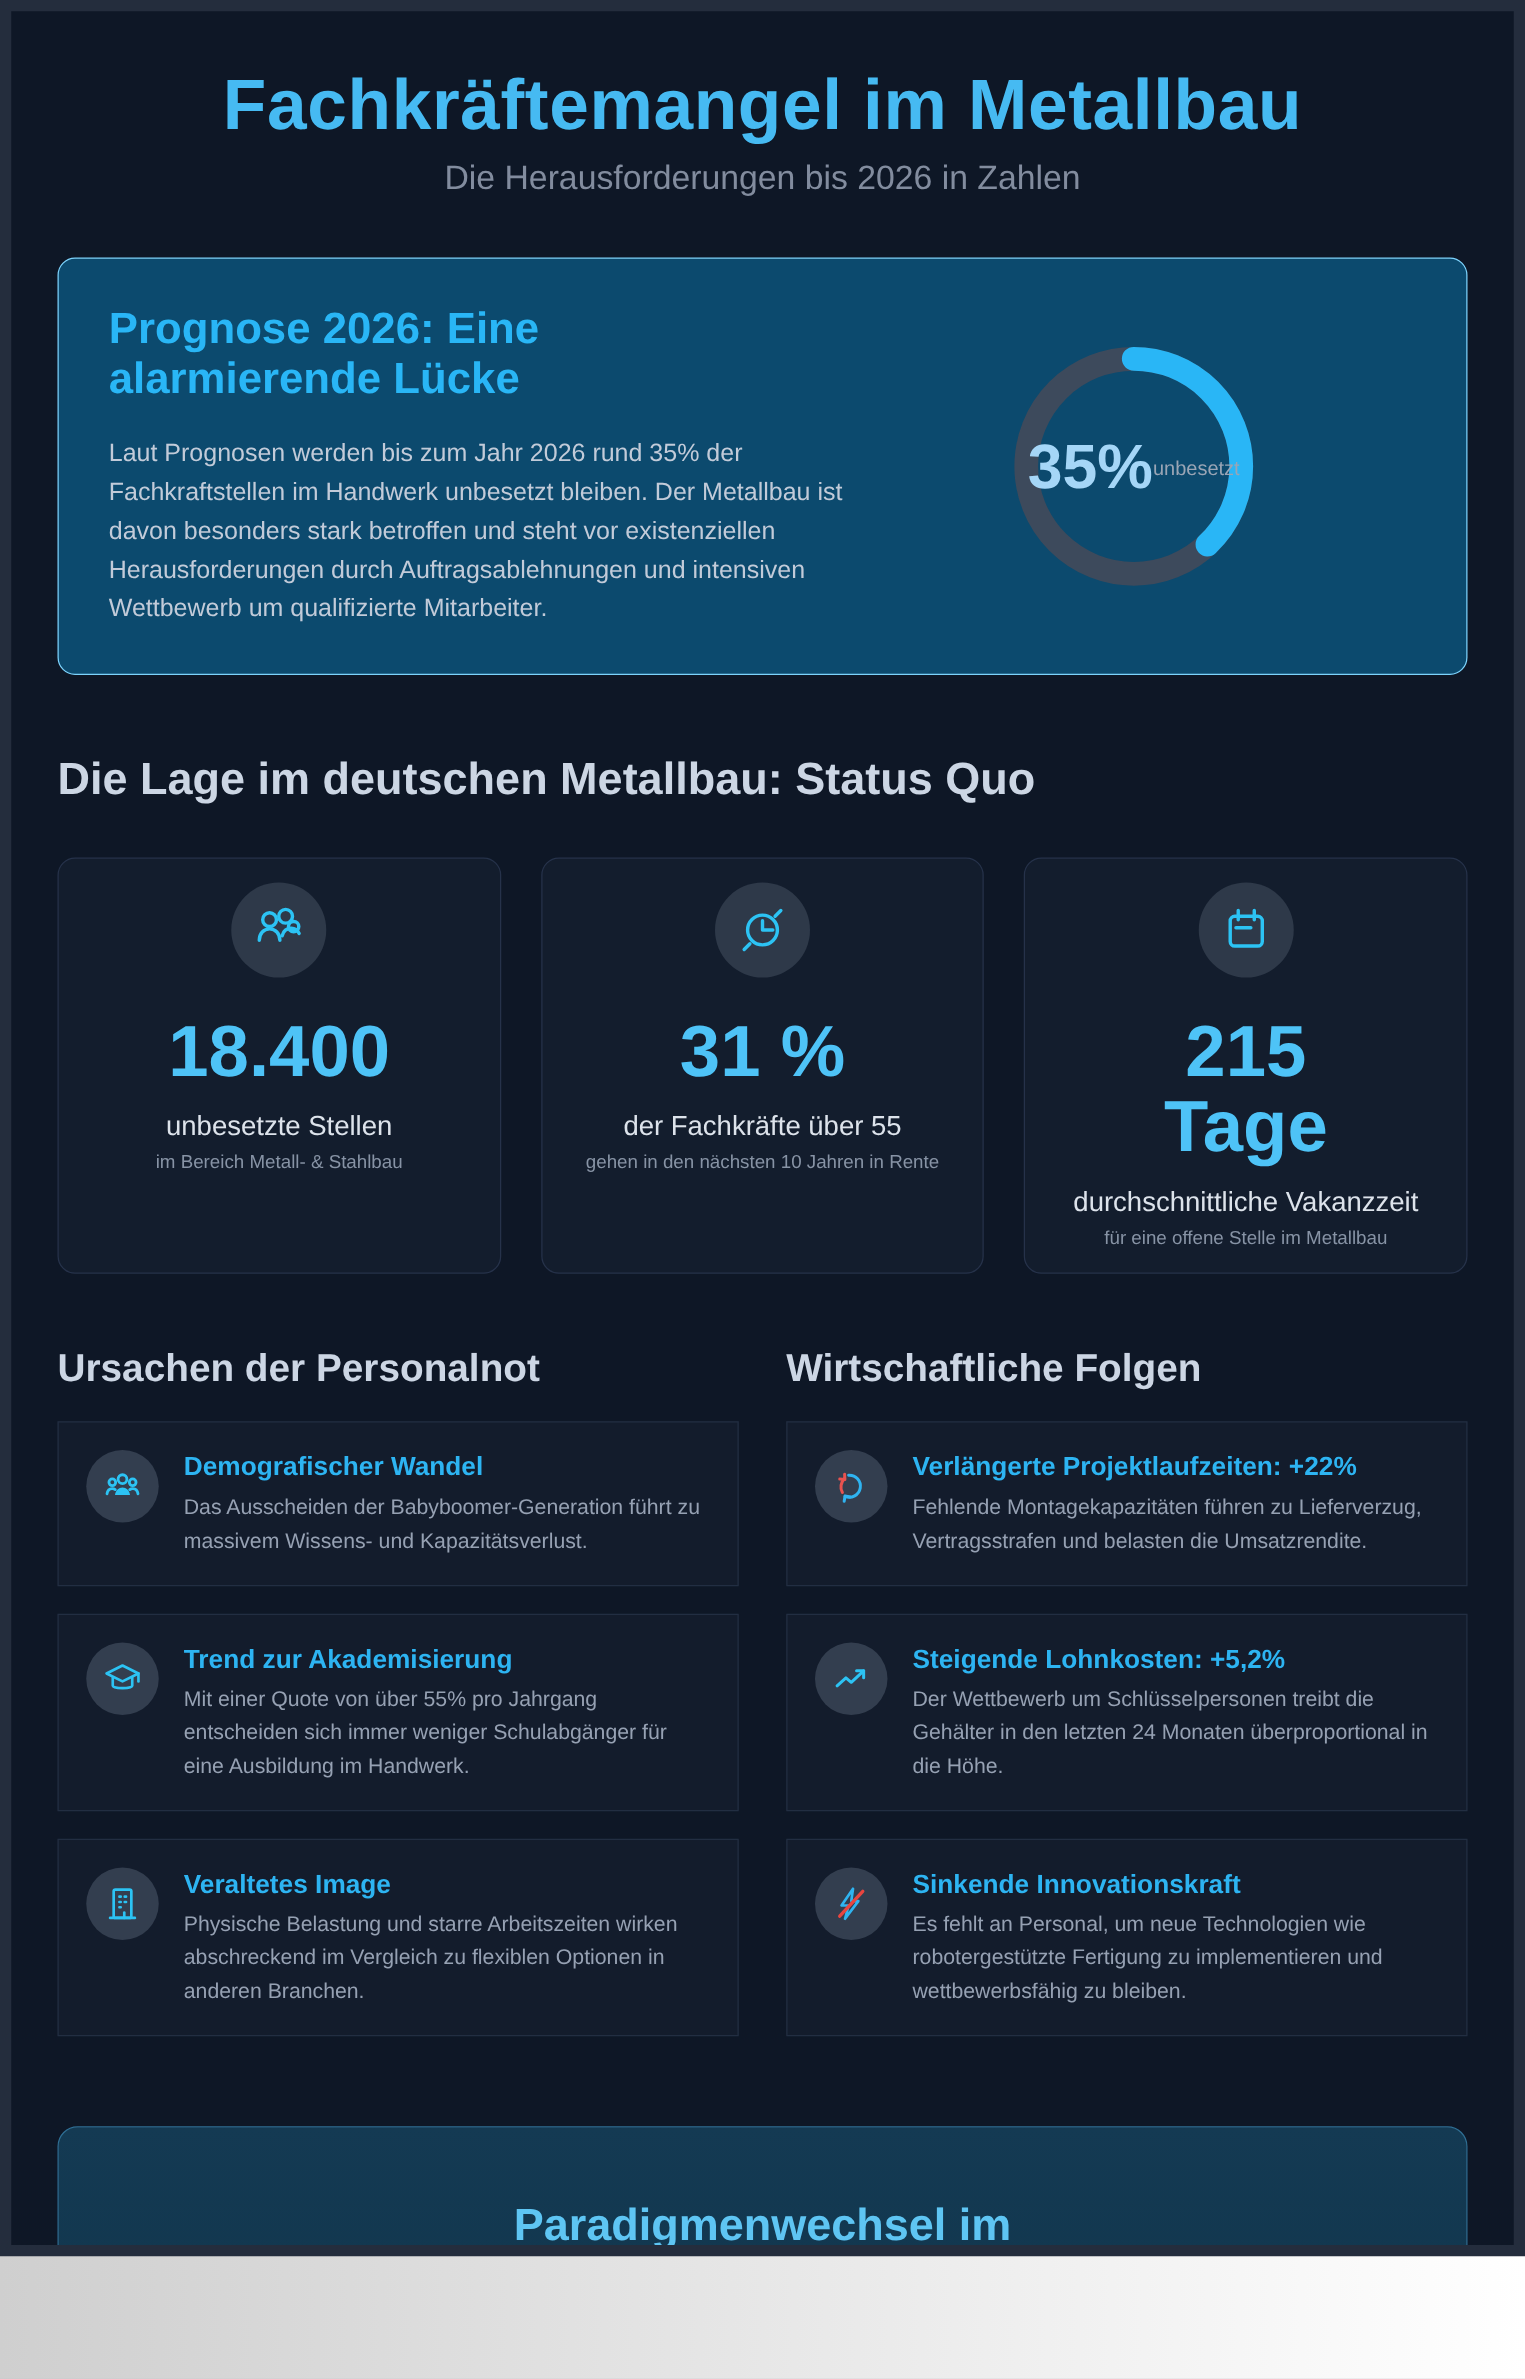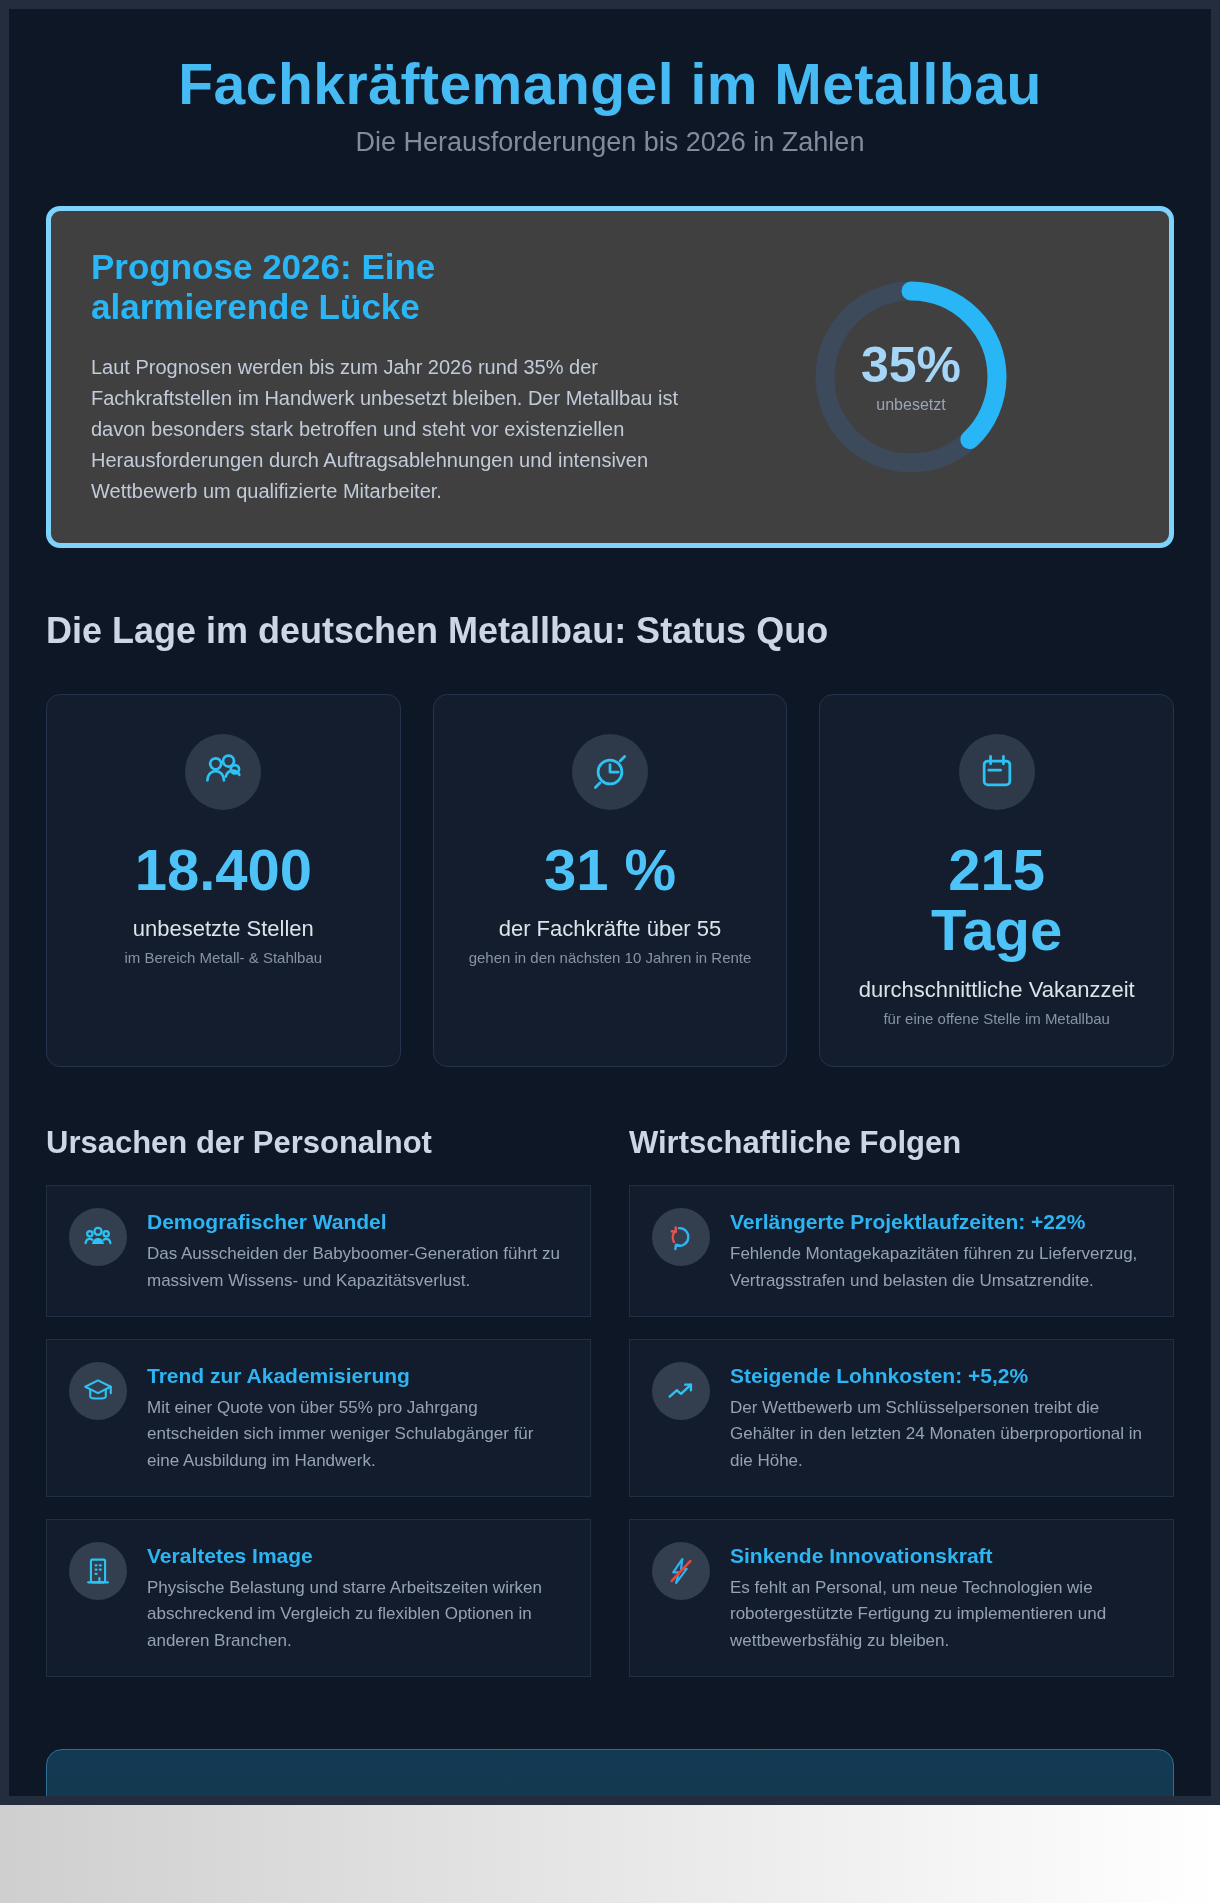--- a/index.html
+++ b/index.html
@@ -11,35 +11,35 @@
   }
   .frame { height:1805px; background:#242d3d; padding:9px; }
   .page { position:relative; height:100%; background:#0e1726; padding:30px 37px 0 37px; overflow:hidden; }
 
   
   .main-title { text-align:center; font-size:57px; font-weight:800; color:#46baf2; letter-spacing:.5px; margin-top:12px; }
   .main-subtitle { text-align:center; font-size:27px; color:#828c9e; margin-top:10px; font-weight:400; }
 
   
   .prognose { display:flex; align-items:center; gap:20px; margin-top:48px;
-    background:#404040; border:5px solid #7dd3fc; border-radius:14px; padding:36px 40px; min-height:296px; }
+    background:#0c4a6e; border:1px solid #7dd3fc; border-radius:14px; padding:36px 40px; min-height:296px; }
   .prognose-text { flex:1; max-width:660px; }
   .prognose-heading { font-size:35px; font-weight:700; color:#29b6f6; line-height:1.15; max-width:440px; margin-bottom:24px; }
   .prognose-body { font-size:20px; color:#c2cbd9; line-height:1.55; max-width:640px; }
   .donut-wrap { width:280px; display:flex; justify-content:center; }
   .donut { position:relative; width:212px; height:212px; }
   .donut svg { position:absolute; inset:0; }
-  .donut-center { position:absolute; inset:0; display:flex; flex-direction:column; align-items:center; justify-content:center; }
+  .donut-center { position:absolute; inset:0; display:flex; flex-direction:row; align-items:center; justify-content:center; }
   .donut-value { font-size:50px; font-weight:700; color:#a5d6f7; line-height:1; }
   .donut-label { font-size:16px; color:#9aa5b5; margin-top:6px; }
 
   
   .status-heading { text-align:left; font-size:36px; font-weight:700; color:#ccd6e4; margin-top:62px; }
   .cards { display:grid; grid-template-columns:repeat(3,1fr); gap:32px; margin-top:42px; }
-  .card { background:#131d2d; border:1px solid #26324a; border-radius:14px; padding:39px 18px; text-align:center; min-height:328px; }
+  .card { background:#131d2d; border:1px solid #26324a; border-radius:14px; padding:19px 18px; text-align:center; min-height:328px; }
   .icon-circle { width:76px; height:76px; border-radius:50%; background:#2e3949; color:#2cc3f4;
     display:flex; align-items:center; justify-content:center; margin:0 auto 30px auto; }
   .card-value { font-size:58px; font-weight:700; color:#4ec3f7; line-height:1.05; white-space:pre-line; }
   .card-label { font-size:22px; color:#dde3eb; margin-top:16px; }
   .card-sublabel { font-size:15px; color:#8793a5; margin-top:7px; }
 
   
   .columns { display:grid; grid-template-columns:1fr 1fr; gap:38px; margin-top:58px; }
   .col-heading { font-size:31px; font-weight:700; color:#ccd6e4; margin-bottom:24px; }
   .item { display:flex; gap:20px; background:#131c2c; border:1px solid #222e42; border-radius:0;

